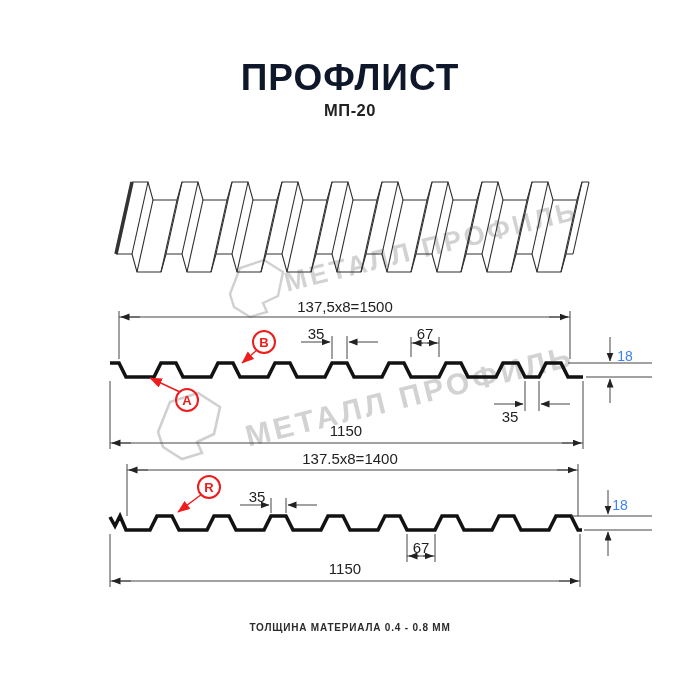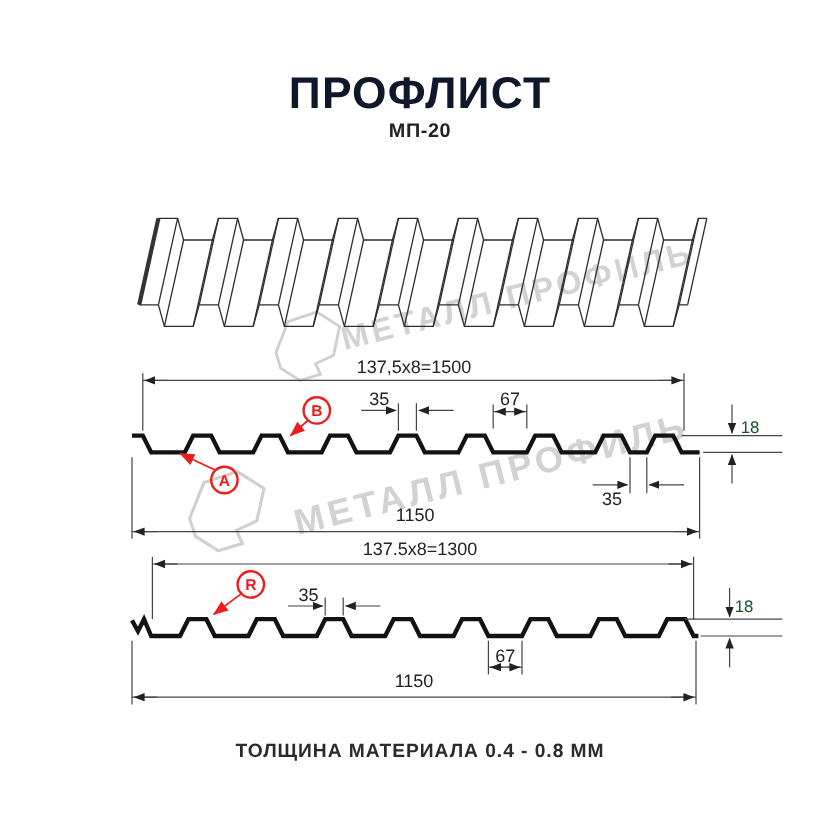--- a/index.html
+++ b/index.html
@@ -1,23 +1,23 @@
 <!DOCTYPE html>
 <html><head>
 <meta charset="utf-8">
 <style>
   html,body{margin:0;padding:0;background:#ffffff;}
   body{width:700px;height:700px;position:relative;overflow:hidden;
        font-family:"Liberation Sans", sans-serif;color:#1a1a1a;}
   .txt{position:absolute;transform:translate(-50%,-50%);white-space:nowrap;}
   .dim{font-size:15px;color:#222;}
-  .dim-sm{font-size:14px;color:#14532d;}
+  .dim-sm{font-size:14px;color:#3b82f6;}
   #page-title{font-size:37px;font-weight:800;letter-spacing:1px;color:#0f172a;}
   #page-subtitle{font-size:16.5px;font-weight:700;letter-spacing:.5px;color:#222;}
-  #footer-text{font-size:16px;font-weight:600;letter-spacing:.8px;color:#2b2b2b;}
+  #footer-text{font-size:10px;font-weight:600;letter-spacing:.8px;color:#2b2b2b;}
   .wm-text{position:absolute;color:#d2d2d2;font-weight:700;white-space:nowrap;
            letter-spacing:3px;transform:rotate(-14deg);transform-origin:0 50%;z-index:1;}
   #wm1-text{left:285px;top:268px;font-size:27px;}
   #wm2-text{left:246px;top:420px;font-size:30px;letter-spacing:3.5px;}
   .red-circle{position:absolute;width:20px;height:20px;border:2px solid #ee1c1c;
               border-radius:50%;display:flex;align-items:center;justify-content:center;
               font-size:13px;font-weight:700;color:#ee1c1c;z-index:3;background:transparent;}
   svg#lineart{position:absolute;left:0;top:0;z-index:2;}
   .layer-text{z-index:3;}
 </style>
@@ -37,21 +37,21 @@
 <div class="txt dim layer-text" style="left:510px;top:416px;">35</div>
 <div class="txt dim layer-text" style="left:346px;top:430px;">1150</div>
 
 <div class="red-circle" style="left:175px;top:388px;">
     <span>A</span>
   </div>
 <div class="red-circle" style="left:252px;top:330px;">
     <span>B</span>
   </div>
 
-<div class="txt dim layer-text" style="left:350px;top:458px;">137.5x8=1300</div>
+<div class="txt dim layer-text" style="left:350px;top:458px;">137.5x8=1400</div>
 <div class="txt dim layer-text" style="left:257px;top:496px;">35</div>
 <div class="txt dim layer-text" style="left:421px;top:547px;">67</div>
 <div class="txt dim-sm layer-text" style="left:620px;top:505px;">18</div>
 <div class="txt dim layer-text" style="left:345px;top:568px;">1150</div>
 
 <div class="red-circle" style="left:197px;top:475px;">
     <span>R</span>
   </div>
 
 <div class="txt" id="footer-text" style="left:350px;top:627px;">ТОЛЩИНА МАТЕРИАЛА 0.4 - 0.8 ММ</div>

